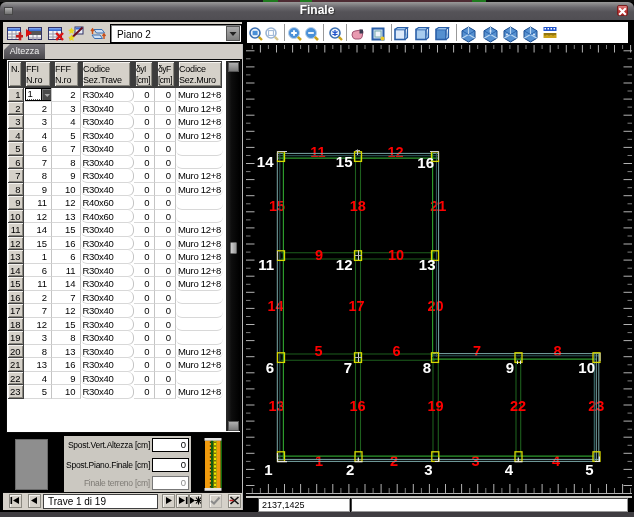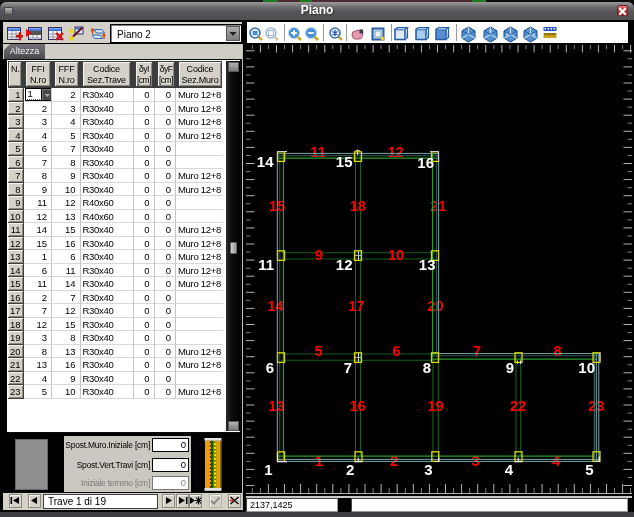--- a/index.html
+++ b/index.html
@@ -27,33 +27,33 @@
 #combo .b { position:absolute; right:1px; top:1px; width:14px; height:15px;
   background:linear-gradient(#ababab,#7e7e7e); border:1px solid #555; }
 
 #tabstrip { left:3px; top:44px; width:239px; height:15px; background:#d0ccc6; }
 #tab { left:4px; top:44px; width:41px; height:15px; background:linear-gradient(#76747a,#4a484c);
   color:#fff; font-size:9px; text-align:center; line-height:15px;
   clip-path:polygon(6px 0, 100% 0, 100% 100%, 0 100%, 0 6px); }
 
 #tframe { left:6px; top:59px; width:235px; height:374px; background:#fff; border:1.5px solid #0a0a0a; }
 .hcell { position:absolute; top:61px; height:26px; background:#d5d1c9; color:#000; font-size:9px;
-  letter-spacing:-0.2px; text-align:center; line-height:11px; padding-top:2px;
+  letter-spacing:-0.2px; text-align:left; line-height:11px; padding-top:2px;
   border:1px solid #404040;
   box-shadow:inset 1px 1px 0 #f4f2ee, inset -1px -1px 0 #8a8880; }
 .trow { position:absolute; left:0; top:0; width:223px; height:13.5px; }
 .rh { position:absolute; left:8px; width:15.5px; height:13.5px; background:#d5d1c9;
   border-right:1px solid #404040; border-bottom:1px solid #404040;
   box-shadow:inset 1px 1px 0 #f4f2ee, inset -1px -1px 0 #8a8880;
   font-size:9.5px; text-align:right; padding-right:2px; line-height:13px; color:#000; }
 .cell { position:absolute; height:13.5px; font-size:9.5px; line-height:13px; color:#000;
   border-right:1px solid #c4c4c4; border-bottom:1px solid #d8d8d8; background:#fff;
   white-space:nowrap; overflow:hidden; }
 .num { text-align:right; padding-right:4px; }
-.txt { text-align:left; padding-left:2px; letter-spacing:-0.3px; }
+.txt { text-align:left; padding-left:2px; letter-spacing:-0.3px;border-radius:6px; }
 .ed { position:absolute; left:1px; top:0; width:28px; height:13px; border:1px solid #000; background:#fff; }
 .edt { position:absolute; left:1px; top:0; font-size:9.5px; line-height:10px; color:#000;
   border-bottom:1px dotted #555; width:13px; height:11px; text-align:left; padding-left:1px; }
 .edb { position:absolute; right:0; top:0; width:11px; height:11px; background:#4a4a4a;
   border-left:1px solid #000; box-shadow:inset 1px 1px 0 #777; }
 
 #sbar { left:226px; top:61px; width:14px; height:370px; background:linear-gradient(90deg,#2a2a2a,#0d0d0d 40%,#000); }
 .sbtn { position:absolute; left:227.5px; width:11px; height:10px; background:linear-gradient(#b0b0b0,#7a7a7a);
   border:1px solid #555; }
 #sthumb { left:229.5px; top:242px; width:7px; height:12px; background:linear-gradient(90deg,#cfcfcf,#9a9a9a);
@@ -83,21 +83,21 @@
 </style></head>
 <body>
 <div class="abs" id="mstrip"></div>
 <div class="abs" style="left:0;top:0;width:263px;height:2px;background:#1c1c1c"></div>
 <div class="abs" style="left:263px;top:0;width:15px;height:2px;background:#1e7a1e"></div>
 <div class="abs" style="left:300px;top:0;width:12px;height:2px;background:#1e7a1e"></div>
 <div class="abs" style="left:472px;top:0;width:14px;height:2px;background:#1e7a1e"></div>
 <div class="abs" style="left:486px;top:0;width:148px;height:2px;background:#0a0a0a"></div>
 <div class="abs" id="titlebar"></div>
 <div class="abs" id="ticon"></div>
-<div class="abs" id="ttext">Piano</div>
+<div class="abs" id="ttext">Finale</div>
 <div class="abs" id="close"><svg width="9" height="9" viewBox="0 0 9 9" style="margin-top:0.5px">
       <path d="M1.2 1.2 L7.8 7.8 M7.8 1.2 L1.2 7.8" stroke="#fff" stroke-width="2.1"></path>
     </svg></div>
 <div class="abs" id="tbL"></div>
 <div class="abs" id="tbR"></div>
 <div class="ic" style="left:7px;top:26px"><svg width="16" height="16" viewBox="0 0 16 16">
       <rect x="0.5" y="1.5" width="13" height="12" fill="#f2f2f2" stroke="#336"></rect>
       <rect x="1" y="2" width="12" height="3" fill="#3d6fd4"></rect>
       <rect x="1" y="2" width="12" height="1.4" fill="#7ba3f0"></rect>
       <line x1="1" y1="8" x2="13" y2="8" stroke="#99a"></line>
@@ -453,25 +453,25 @@
     <div class="cell num" style="left:154.5px;width:21.5px">0</div>
     <div class="cell txt" style="left:176px;width:46.5px;border-right:none">Muro 12+8</div>
   </div>
 <div class="abs" id="sbar"></div>
 <div class="sbtn" style="top:62px"></div>
 <div id="sthumb"></div>
 <div class="sbtn" style="top:421px"></div>
 <div class="abs" id="form"></div>
 <div class="abs" id="swatch"></div>
 <div class="abs" id="fpanel"></div>
-<div class="flabel" style="top:440px">Spost.Muro.Iniziale [cm]</div>
+<div class="flabel" style="top:440px">Spost.Vert.Altezza [cm]</div>
 <div class="finput" style="top:437.5px">0</div>
-<div class="flabel" style="top:460px">Spost.Vert.Travi [cm]</div>
+<div class="flabel" style="top:460px">Spost.Piano.Finale [cm]</div>
 <div class="finput" style="top:457.5px">0</div>
-<div class="flabel" style="top:478px;color:#7d7a74">Iniziale terreno [cm]</div>
+<div class="flabel" style="top:478px;color:#7d7a74">Finale terreno [cm]</div>
 <div class="finput" style="top:475.5px;color:#8a8a8a;border-color:#777">0</div>
 <svg width="18" height="53" viewBox="0 0 18 53" style="position:absolute;left:203.5px;top:437.5px">
     <rect x="0.5" y="0" width="17" height="2.8" fill="#e4e4e4"></rect>
     <rect x="0.5" y="50" width="17" height="2.8" fill="#e4e4e4"></rect>
     <rect x="1" y="2.8" width="6" height="47.2" fill="#f09a0c"></rect>
     <rect x="9.5" y="2.8" width="3.2" height="47.2" fill="#e8e800"></rect>
     <rect x="12.7" y="2.8" width="4" height="47.2" fill="#f09a0c"></rect>
     <line x1="8" y1="2.8" x2="8" y2="50" stroke="#157a15" stroke-width="1.6"></line>
     <line x1="17.3" y1="2.8" x2="17.3" y2="50" stroke="#157a15" stroke-width="1.1"></line>
     <g stroke="#1a1a1a" stroke-width="1.1" stroke-dasharray="1.5,2.2">
@@ -811,16 +811,16 @@
 <text x="431" y="372.5" class="wl">8</text>
 <text x="514" y="372.5" class="wl">9</text>
 <text x="595" y="372.5" class="wl">10</text>
 <text x="272.5" y="475" class="wl">1</text>
 <text x="354.3" y="475" class="wl">2</text>
 <text x="432.5" y="475" class="wl">3</text>
 <text x="513" y="475" class="wl">4</text>
 <text x="593.5" y="475" class="wl">5</text>
 </svg>
 <div class="abs" style="left:246px;top:495.5px;width:386px;height:2.5px;background:#c8c8c4"></div>
-<div class="sfield" style="left:246px;width:92px">2137,1425</div>
+<div class="sfield" style="left:258px;width:92px">2137,1425</div>
 <div class="sfield" style="left:351px;width:277px"></div>
 <div class="abs" style="left:241.5px;top:44px;width:1.5px;height:466px;background:#bdbdbd"></div>
 <div class="abs" id="botedge"></div>
 
 </body></html>

